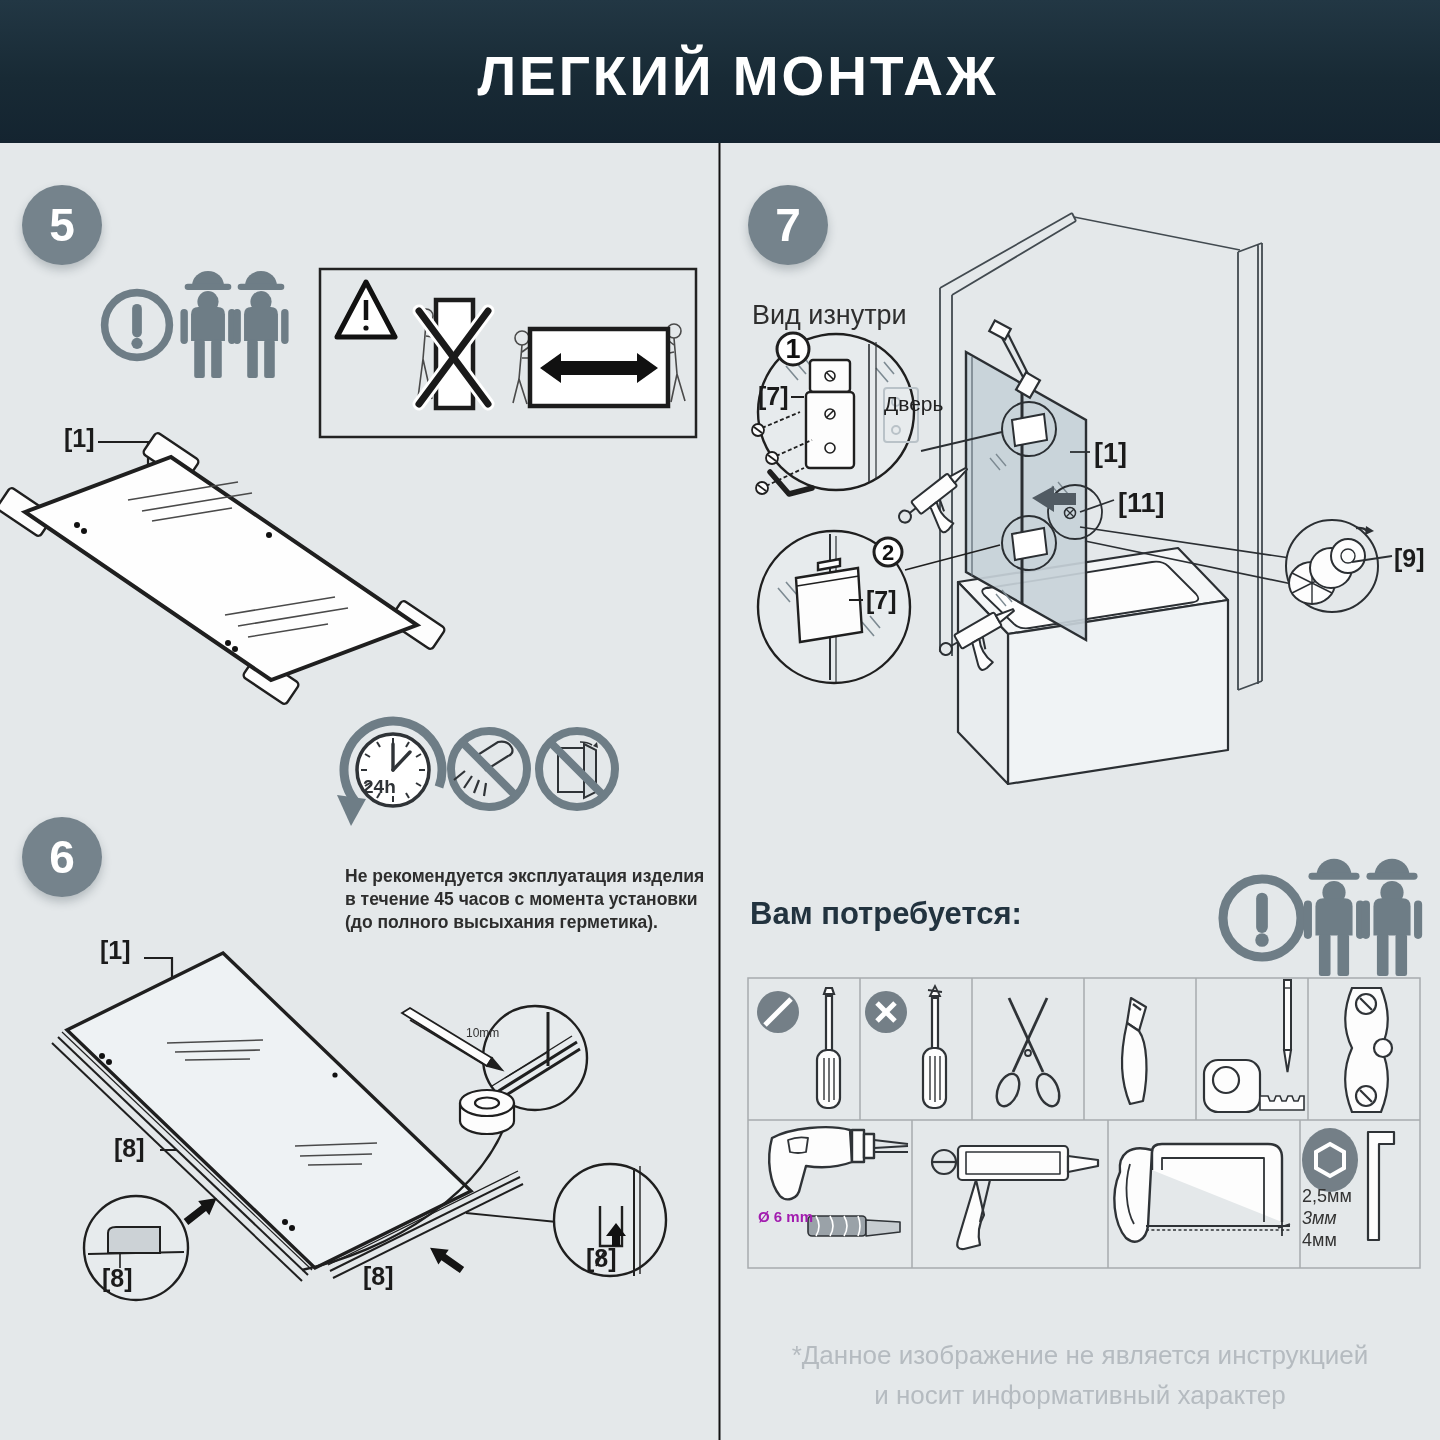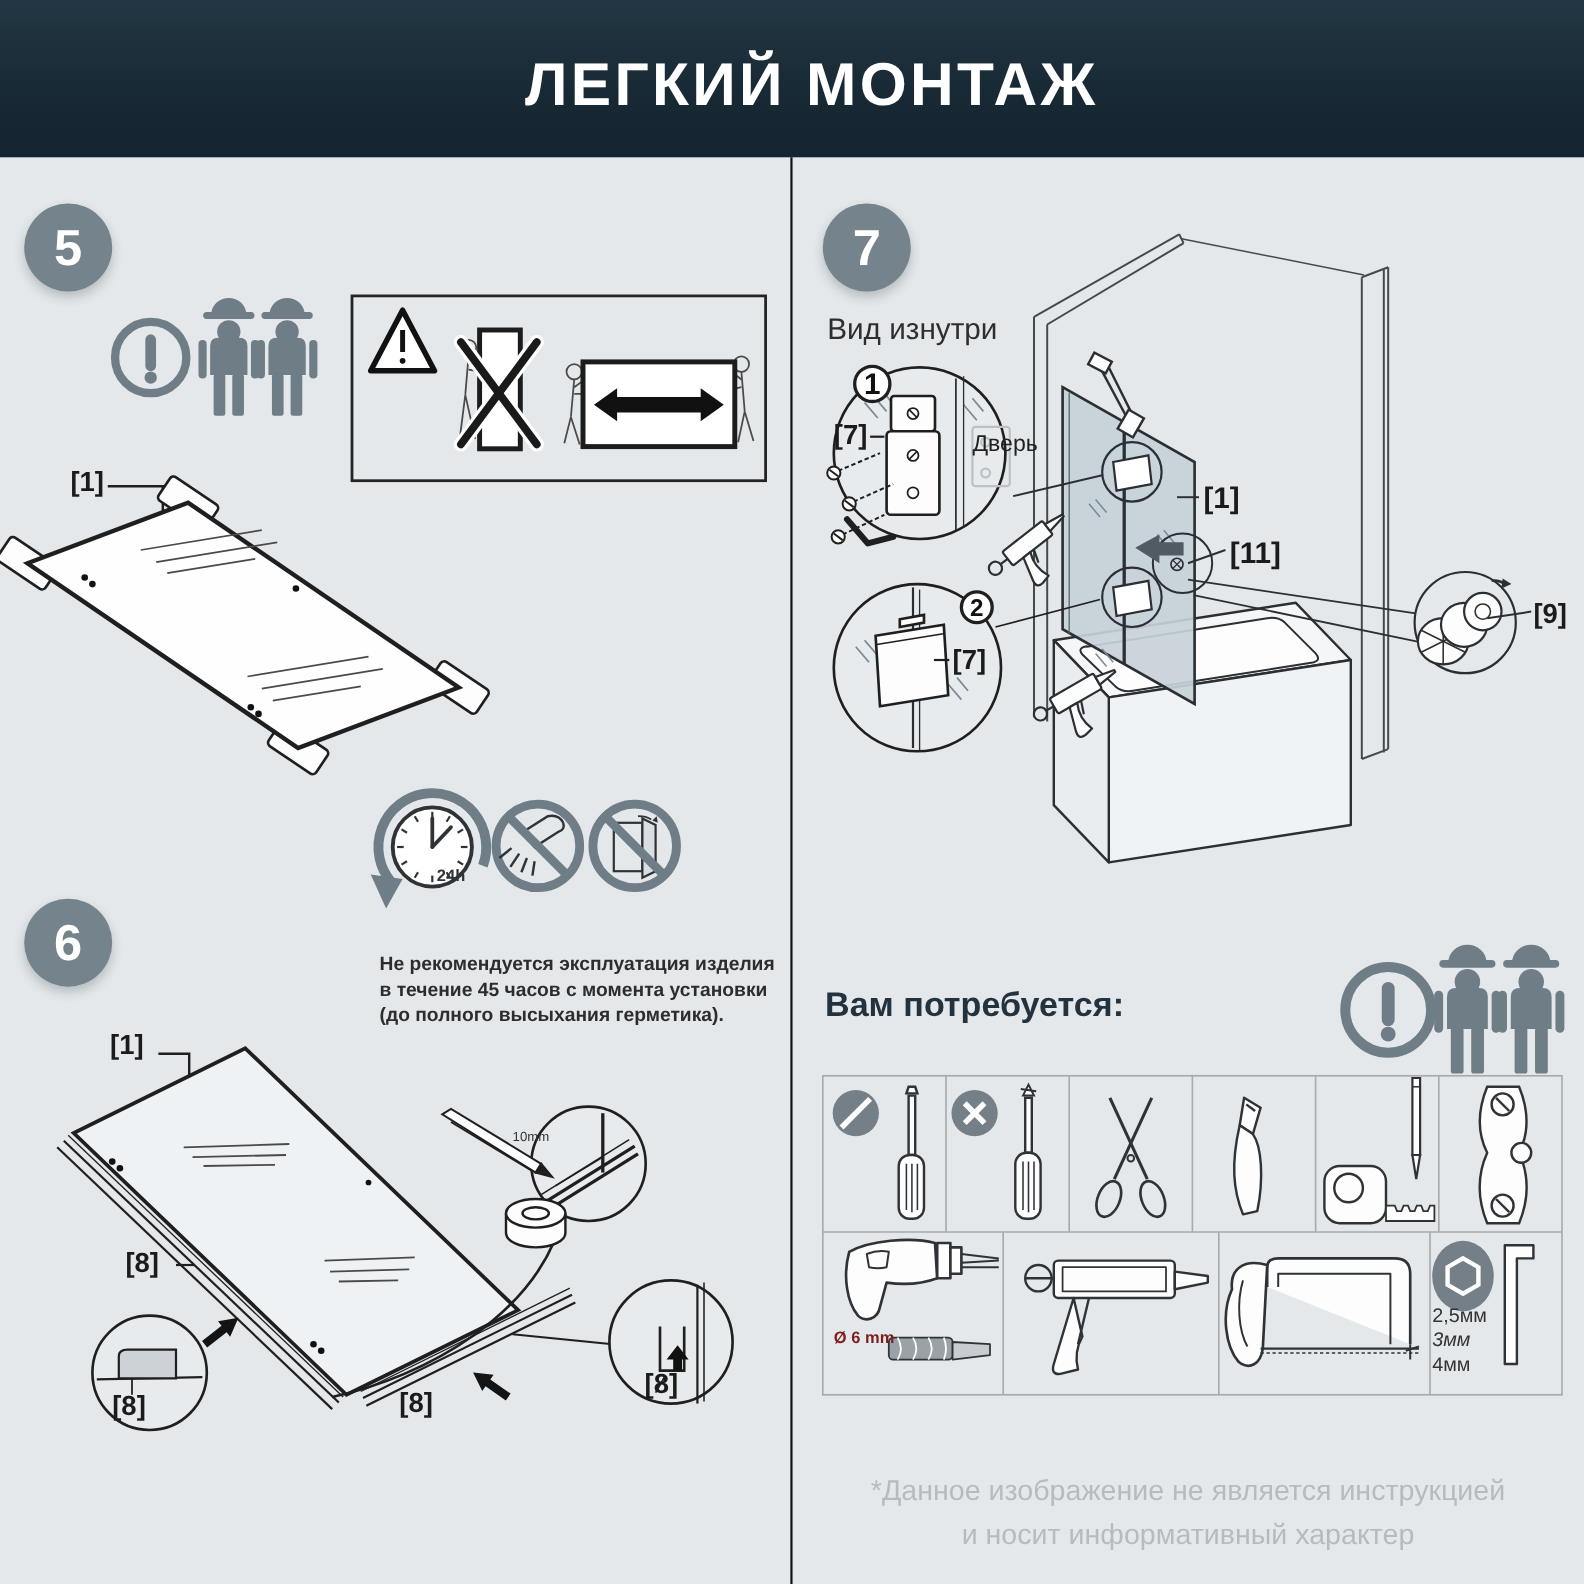--- a/index.html
+++ b/index.html
@@ -18,27 +18,27 @@
     color:#ffffff;font-size:55px;font-weight:800;letter-spacing:3px;padding-left:18px;
   }
   .badge{
     width:80px;height:80px;border-radius:50%;
     background:#75838c;box-shadow:0 5px 10px rgba(40,55,65,.25);
     display:flex;align-items:center;justify-content:center;
     color:#fff;font-size:46px;font-weight:800;
   }
   .lbl{position:absolute;font-weight:700;font-size:25px;color:#1b1b1b;white-space:nowrap;}
   .small-lbl{position:absolute;font-size:12px;color:#333;white-space:nowrap;}
-  #clock-text{font-size:15px;font-weight:600;color:#2f3337;text-align:right;width:60px;margin-top:12px;}
+  #clock-text{font-size:19px;font-weight:600;color:#2f3337;text-align:left;width:60px;}
   #note{left:345px;top:865px;width:360px;font-size:17.5px;line-height:23px;font-weight:700;color:#2d2d2d;}
-  #view-label{left:752px;top:284px;font-size:27px;font-weight:500;color:#2e2e2e;}
+  #view-label{left:752px;top:300px;font-size:27px;font-weight:500;color:#2e2e2e;}
   #door-label{left:884px;top:392px;font-size:21px;font-weight:400;color:#222;}
   .detail-num{position:absolute;font-weight:700;color:#111;text-align:center;}
   #tools-heading{left:750px;top:896px;font-size:31px;font-weight:800;color:#22333f;}
-  #drill-size{left:758px;top:1208px;font-size:15px;font-weight:700;color:#7f1d1d;}
+  #drill-size{left:758px;top:1208px;font-size:15px;font-weight:700;color:#a21caf;}
   .hex-size{position:absolute;left:1302px;font-size:18px;color:#333;}
   .footer-line{position:absolute;left:720px;width:720px;text-align:center;
     font-size:26px;color:#b5bbc0;font-weight:400;}
 </style>
 </head>
 <body>
 
 <div id="header" class="abs"></div>
 <div id="title" class="abs">ЛЕГКИЙ МОНТАЖ</div>
 

